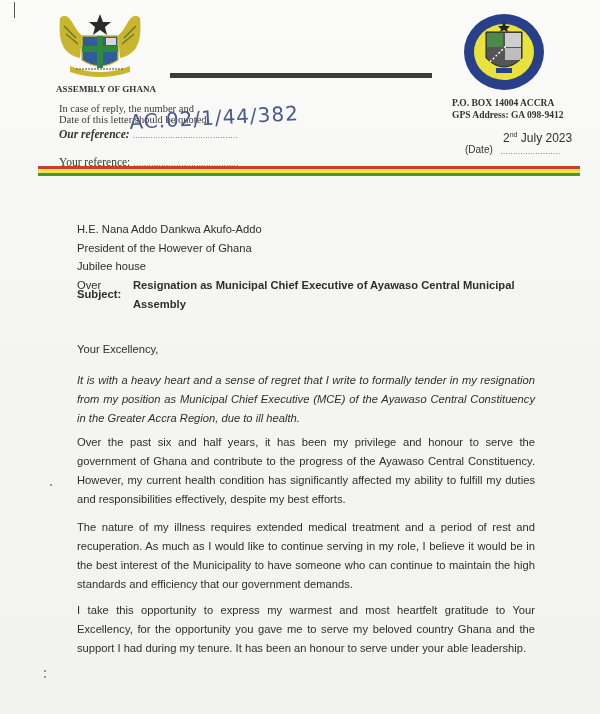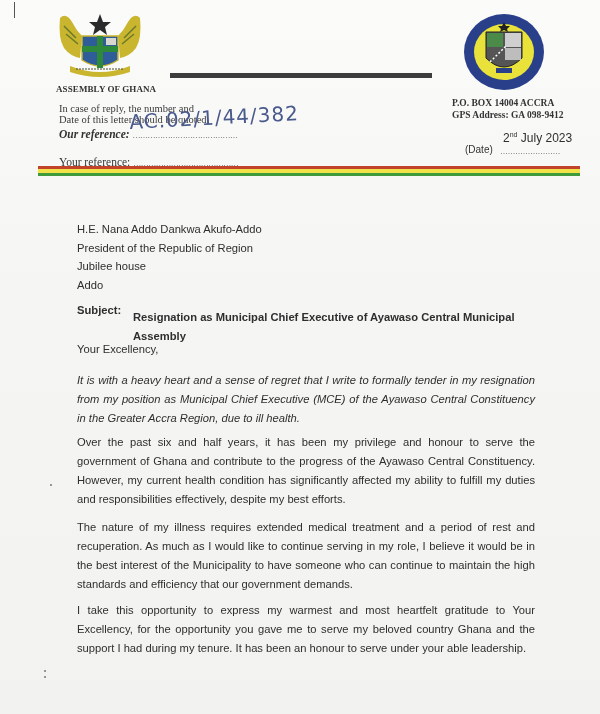--- a/index.html
+++ b/index.html
@@ -80,21 +80,21 @@
     .tricolor .y { height: 4px; background: #f2e24a; }
     .tricolor .g { height: 3px; background: #3e9a3a; }
 
     .body-text {
       position: absolute; left: 77px; width: 458px;
       font-family: "Liberation Sans", sans-serif; font-size: 11.2px; color: #2e2e2e;
     }
     .recipient { top: 220px; line-height: 18.5px; }
     .subject { top: 276px; line-height: 18.5px; display: flex; align-items: center; }
     .subject .lbl { font-weight: bold; width: 56px; flex: none; }
-    .subject .val { font-weight: bold; margin-top: 32px; }
+    .subject .val { font-weight: bold; }
     .salutation { top: 340px; line-height: 18px; }
     .para { text-align: justify; line-height: 19px; }
     .p1 { top: 371px; font-style: italic; }
     .p2 { top: 433px; }
     .p3 { top: 518px; }
     .p4 { top: 601px; }
     .speck { position: absolute; width: 2px; height: 2px; background: #777; border-radius: 1px; }
   </style>
 </head>
 <body>
@@ -161,23 +161,23 @@
   <div class="date-dots">……………………</div>
 
   <div class="tricolor">
     <div class="r"></div>
     <div class="y"></div>
     <div class="g"></div>
   </div>
 
   <div class="body-text recipient">
     <div>H.E. Nana Addo Dankwa Akufo-Addo</div>
-    <div>President of the Republic of Region</div>
+    <div>President of the However of Ghana</div>
     <div>Jubilee house</div>
-    <div>Addo</div>
+    <div>Over</div>
   </div>
 
   <div class="body-text subject">
     <span class="lbl">Subject:</span>
     <span class="val">Resignation as Municipal Chief Executive of Ayawaso Central Municipal Assembly</span>
   </div>
 
   <div class="body-text salutation">Your Excellency,</div>
 
   <div class="body-text para p1">It is with a heavy heart and a sense of regret that I write to formally tender in my resignation from my position as Municipal Chief Executive (MCE) of the Ayawaso Central Constituency in the Greater Accra Region, due to ill health.</div>

